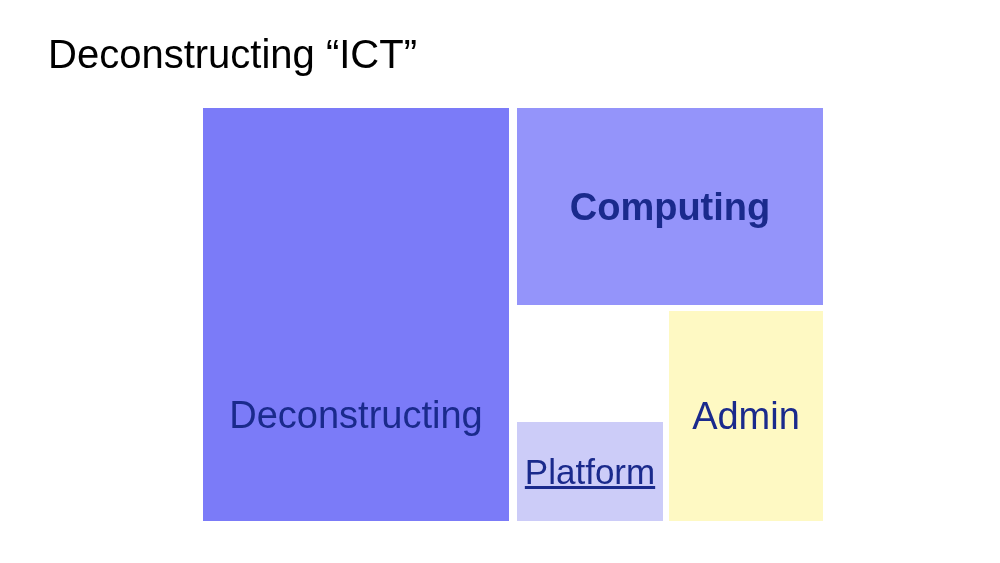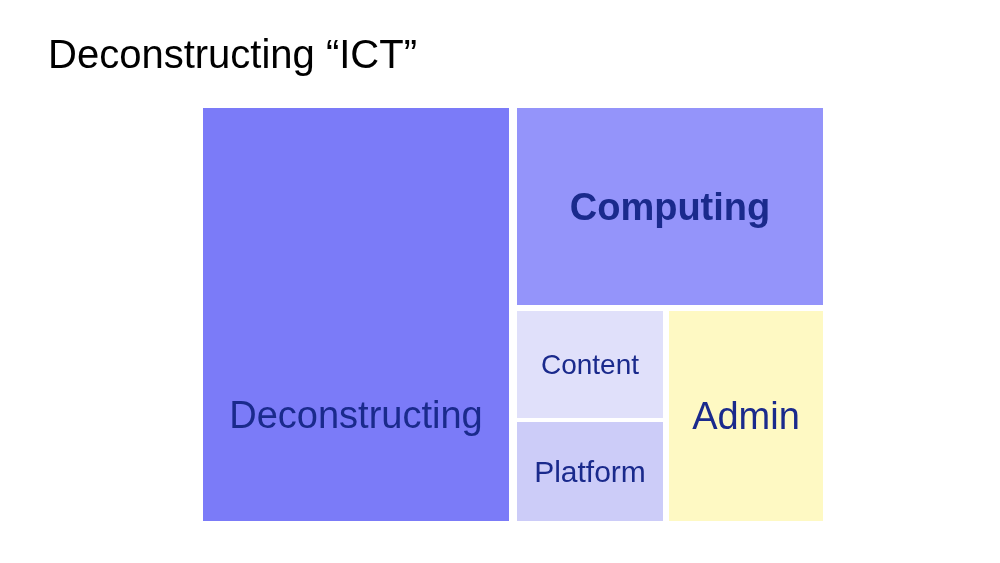--- a/index.html
+++ b/index.html
@@ -133,26 +133,23 @@
   <div id="treemap">
 
     <div class="tm-cell" id="cell-infrastructure" style="left: 0px; top: 0px; width: 306px; height: 413px; background: rgb(123, 123, 248);">
       <span class="tm-label" style="font-size: 38px; color: rgb(26, 42, 140);">Deconstructing</span>
     </div>
 
     <div class="tm-cell" id="cell-computing" style="left: 314px; top: 0px; width: 306px; height: 197px; background: rgb(148, 148, 250);">
       <span class="tm-label" style="font-size: 38px; color: rgb(26, 42, 140);">Computing</span>
     </div>
 
-    <div class="tm-cell" id="cell-content" style="left: 314px; top: 203px; width: 146px; height: 107px; background: rgb(224, 224, 250);">
-      <span class="tm-label" style="font-size: 28px; color: rgb(26, 42, 140);">Content</span>
-    </div>
 
     <div class="tm-cell" id="cell-platform" style="left: 314px; top: 314px; width: 146px; height: 99px; background: rgb(204, 204, 248);">
-      <span class="tm-label" style="font-size: 30px; color: rgb(26, 42, 140);">Platform</span>
+      <span class="tm-label" style="font-size: 35px; color: rgb(26, 42, 140); text-decoration: underline;">Platform</span>
     </div>
 
     <div class="tm-cell" id="cell-admin" style="left: 466px; top: 203px; width: 154px; height: 210px; background: #fef9c3;">
       <span class="tm-label" style="font-size: 38px; color: rgb(26, 42, 140);">Admin</span>
     </div>
 
   </div>
 </div>
 
 </body></html>

